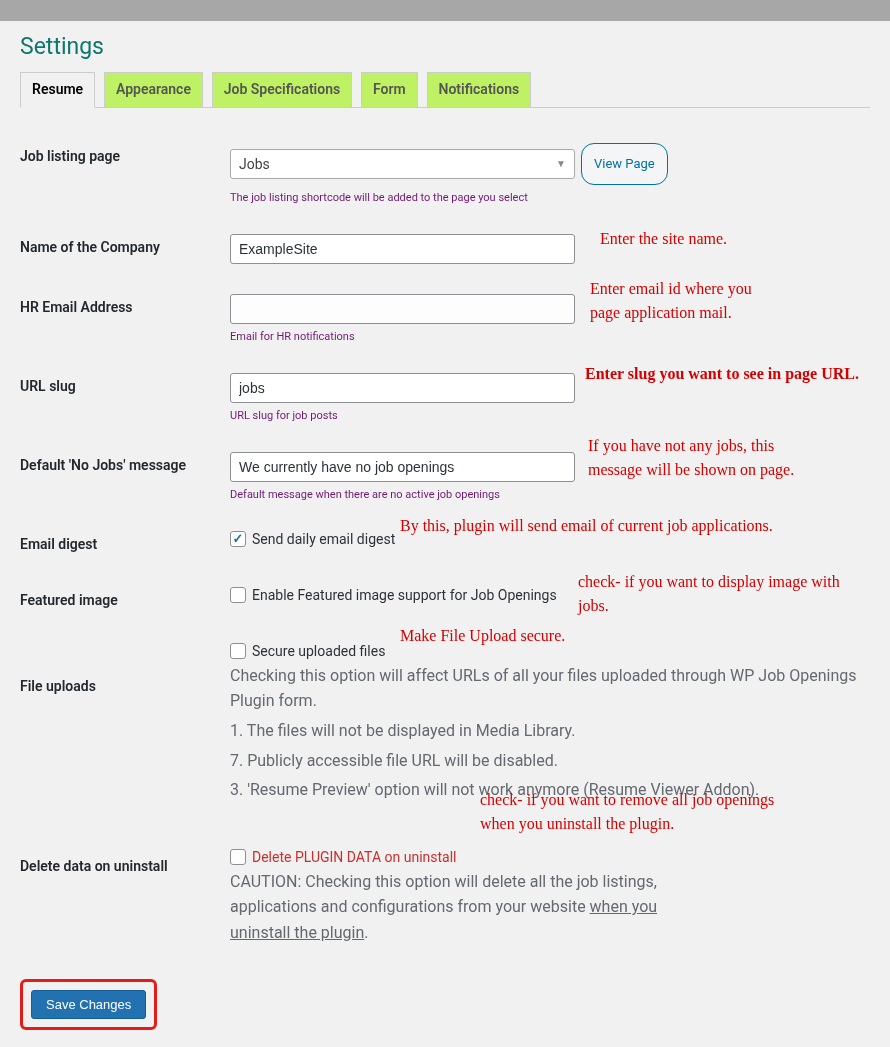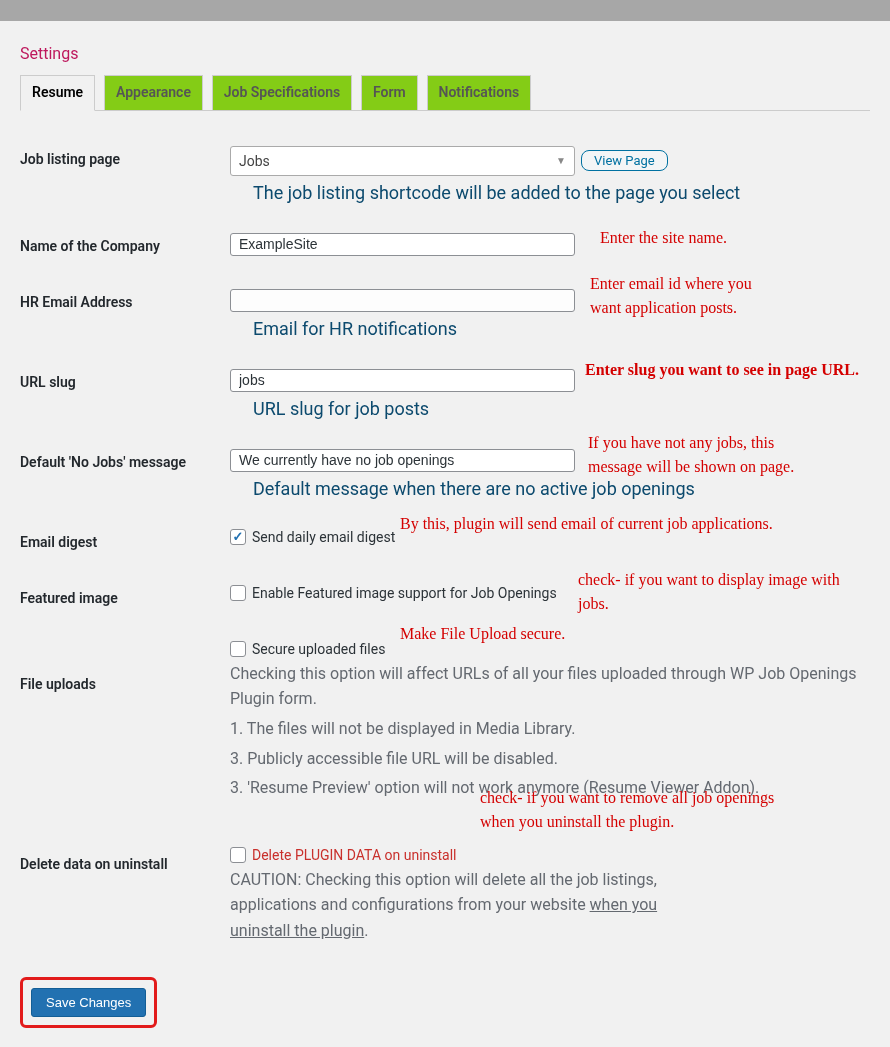--- a/index.html
+++ b/index.html
@@ -12,36 +12,36 @@
     width: 890px;
   }
   .topbar {
     height: 21px;
     background: #a7a7a7;
   }
   .wrap {
     padding: 0 20px 25px 20px;
   }
   h1.page-title {
-    font-size: 16px;
+    font-size: 23px;
     font-weight: 400;
     margin: 0;
-    padding: 23px 0 12px 0;
-    color: #be185d;
+    padding: 12px 0 12px 0;
+    color: #0f766e;
   }
   
   .nav-tab-wrapper {
     border-bottom: 1px solid #ccc;
     margin: 0;
     padding: 0;
     line-height: 0;
   }
   .nav-tab {
     display: inline-block;
-    background: #84cc16;
+    background: #bef264;
     border: 1px solid #ccc;
     color: #555;
     font-size: 14px;
     font-weight: 600;
     line-height: 1.7;
     padding: 5px 11px;
     margin-left: 0.4em;
     margin-bottom: -1px;
     text-decoration: none;
     cursor: pointer;
@@ -88,51 +88,50 @@
     cursor: pointer;
   }
   .select-caret {
     color: #888;
     font-size: 10px;
   }
   input[type="text"].regular {
     background: #fff;
     border: 1px solid #8c8f94;
     border-radius: 3px;
-    height: 23px;
+    height: 30px;
     width: 345px;
     padding: 0 8px;
     font-size: 14px;
     color: #2c3338;
   }
   input[type="text"].regular.blurred {
     color: #f3f3f3;
     background: #fdfdfd;
   }
   .view-page-btn {
     display: inline-flex;
     align-items: center;
     justify-content: center;
-    height: 21px;
+    height: 42px;
     padding: 0 12px;
     margin-left: 6px;
     border: 1px solid #0071a1;
-    border-radius: 8px;
+    border-radius: 13px;
     color: #0071a1;
     background: #f3f5f6;
     font-size: 13px;
     cursor: pointer;
     vertical-align: top;
   }
   .description {
     display: block;
     margin-top: 6px;
-    font-size: 18px;
-    color: #0c4a6e;
-    margin-left: 23px;
+    font-size: 11px;
+    color: #701a75;
   }
   .checkbox-row {
     display: flex;
     align-items: center;
     gap: 6px;
     font-size: 14px;
     color: #2c3338;
   }
   .awcheckbox {
     width: 16px;
@@ -227,21 +226,21 @@
         <span class="annotation" style="left:370px; top:8px;">Enter the site name.</span>
       </td>
     </tr>
 
     <tr class="row-wrap">
       <th>HR Email Address</th>
       <td style="position:relative;">
         <input type="text" class="regular blurred" value="" style="">
         <span class="description">Email for HR notifications</span>
         <span class="annotation" style="left:360px; top:-2px;">Enter email id where you
-want application posts.</span>
+page application mail.</span>
       </td>
     </tr>
 
 
     <tr class="row-wrap">
       <th>URL slug</th>
       <td style="position:relative;">
         <input type="text" class="regular" value="jobs" style="">
         <span class="description">URL slug for job posts</span>
         <span class="annotation" style="left:355px; top:4px;font-weight:bold;">Enter slug you want to see in page URL.</span>
@@ -284,21 +283,21 @@
     <tr class="row-wrap">
       <th style="padding-top:50px;">File uploads</th>
       <td style="position:relative;">
         <div class="checkbox-row">
           <span class="awcheckbox"></span>
           <span>Secure uploaded files</span>
         </div>
         <span class="annotation" style="left:170px; top:-4px;">Make File Upload secure.</span>
         <div class="file-desc">Checking this option will affect URLs of all your files uploaded through WP Job Openings Plugin form.</div>
         <div class="file-desc">1. The files will not be displayed in Media Library.</div>
-        <div class="file-desc">3. Publicly accessible file URL will be disabled.</div>
+        <div class="file-desc">7. Publicly accessible file URL will be disabled.</div>
         <div class="file-desc">3. 'Resume Preview' option will not work anymore (Resume Viewer Addon).</div>
       </td>
     </tr>
 
     <tr class="row-wrap">
       <th style="padding-top:40px;">Delete data on uninstall</th>
       <td style="position:relative;">
         <span class="annotation" style="left:250px; top:-30px;">check- if you want to remove all job openings
 when you uninstall the plugin.</span>
         <div style="height:16px;"></div>

